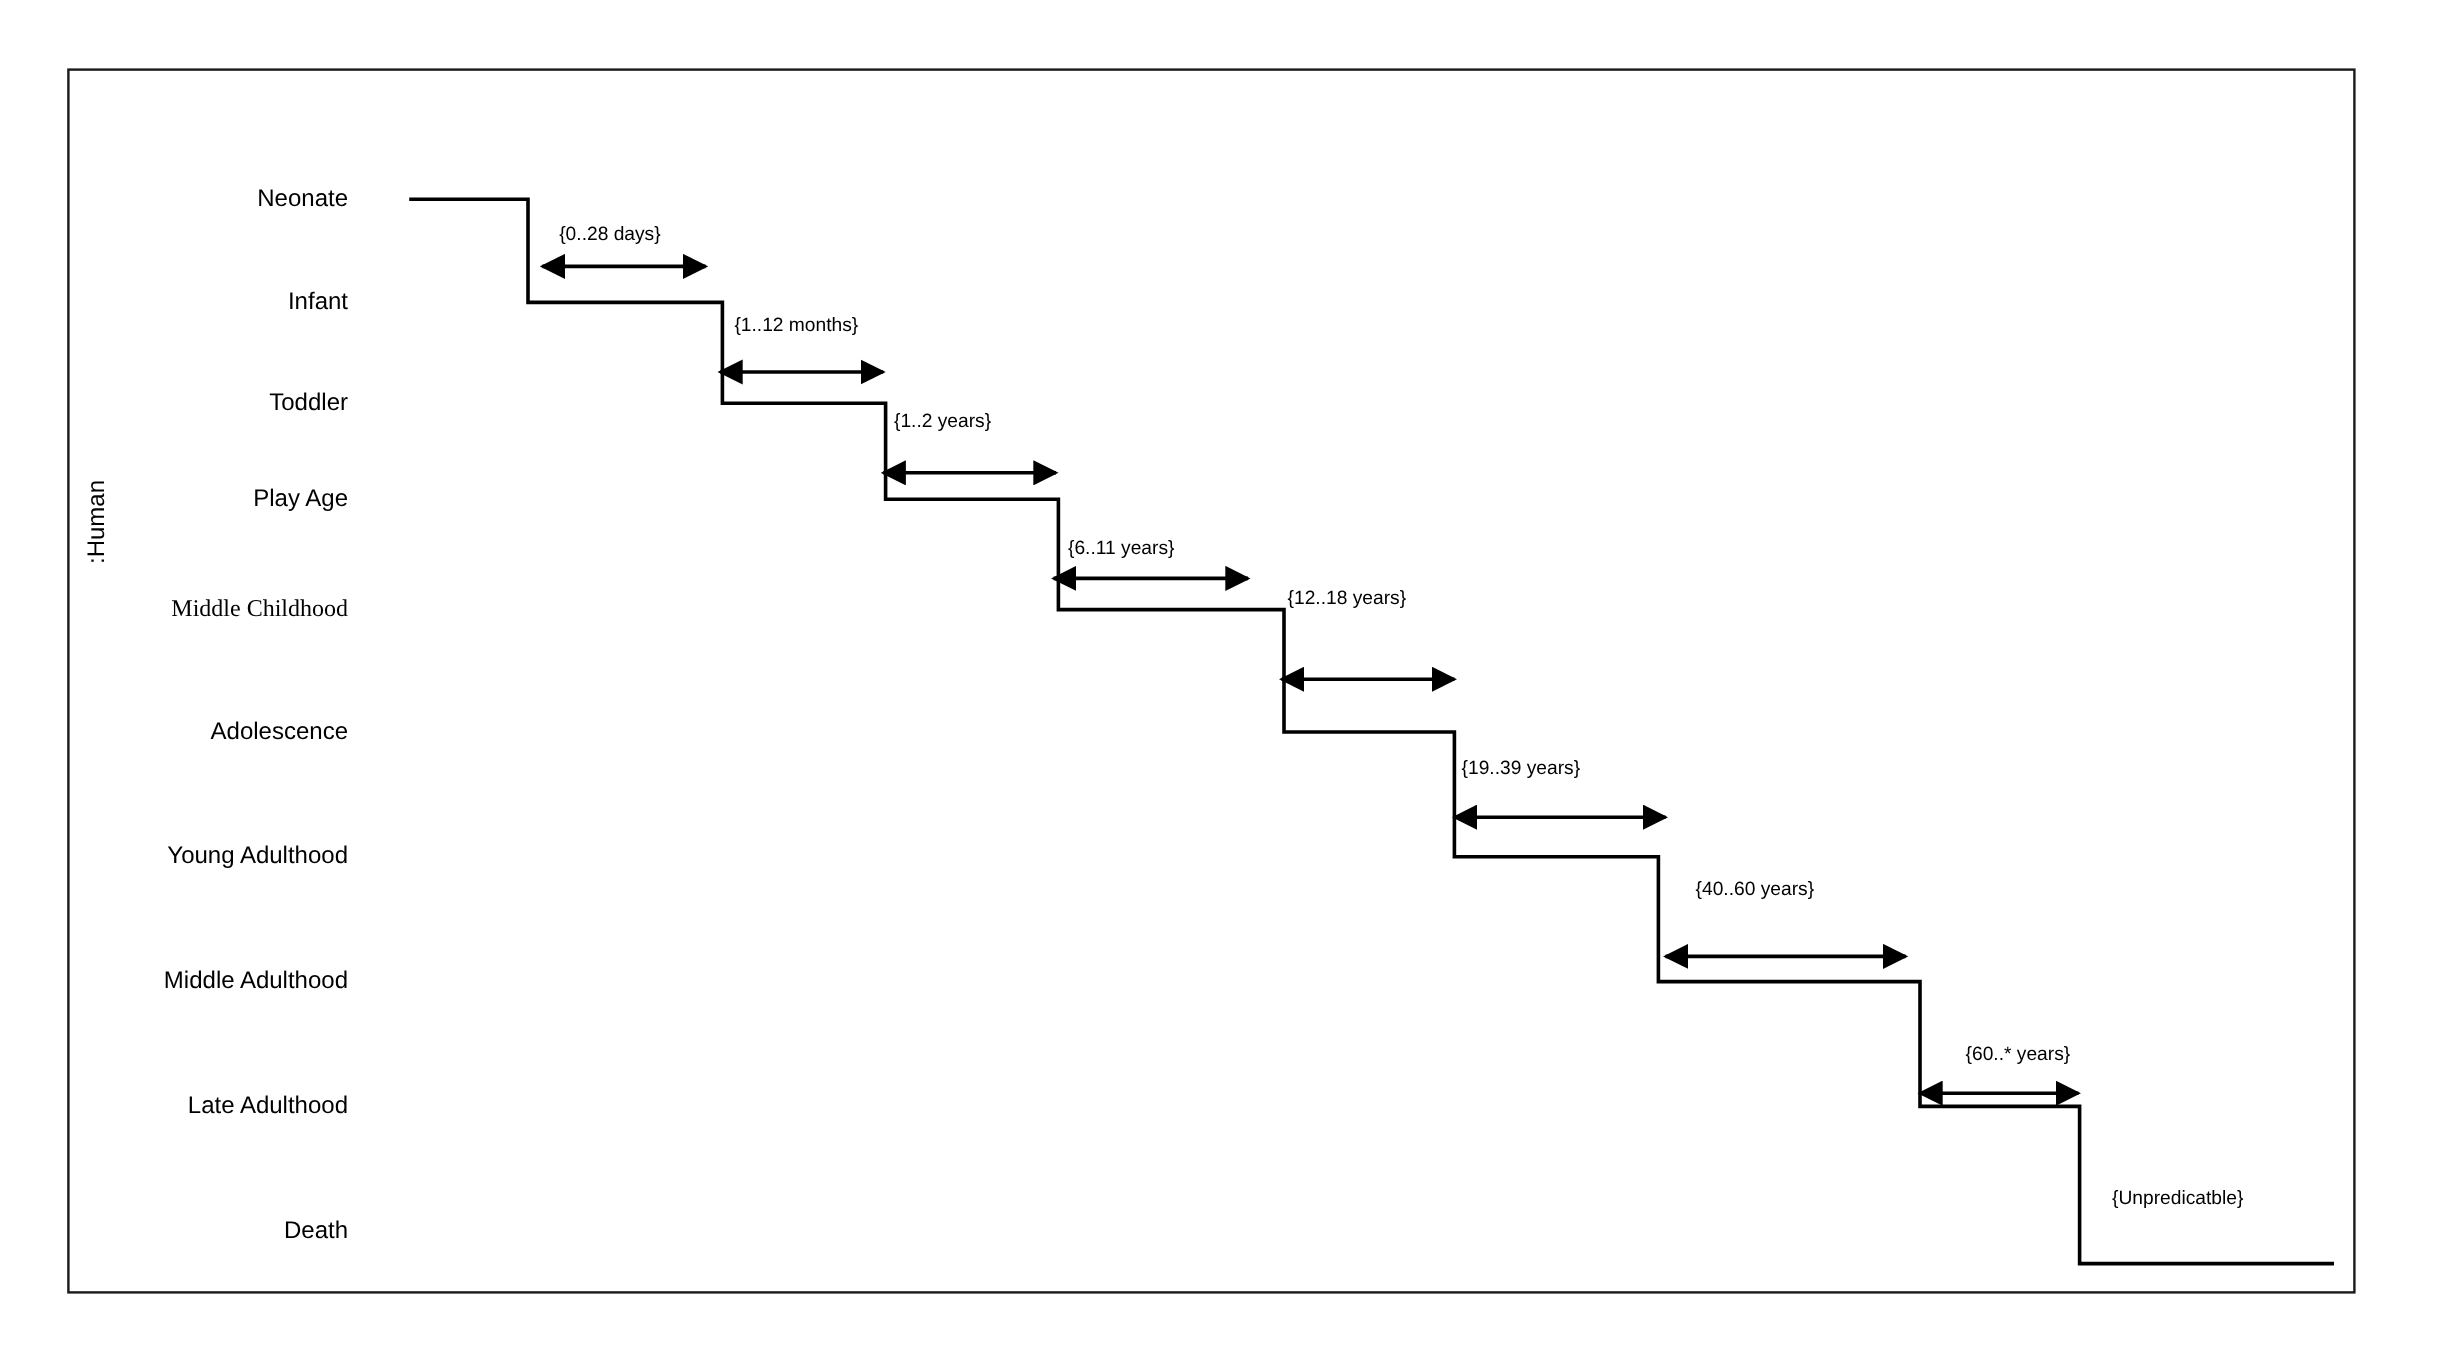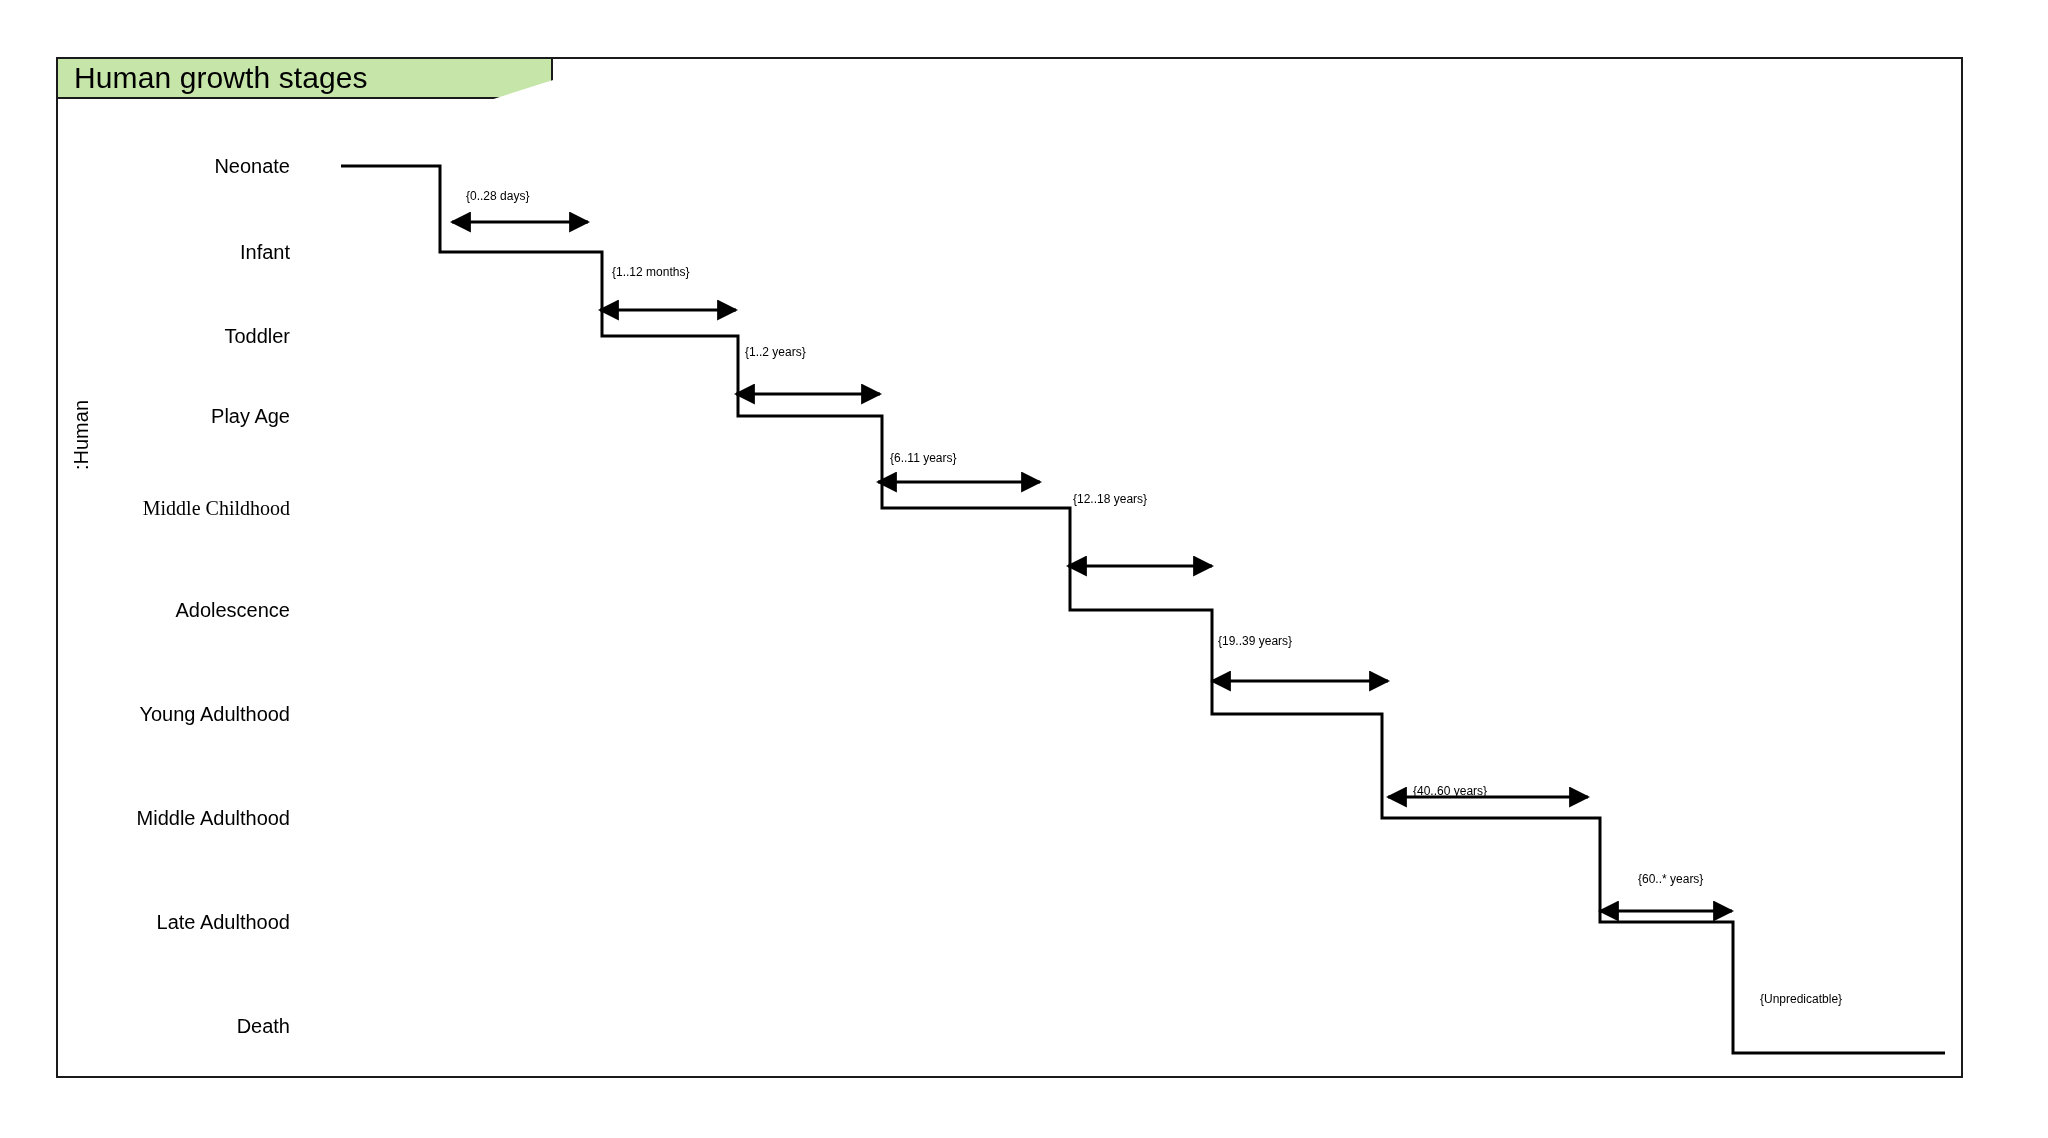--- a/index.html
+++ b/index.html
@@ -26,33 +26,30 @@
             font-size:20px;white-space:nowrap;}
 
   
   .lane-label{position:absolute;right:1758px;font-size:20px;white-space:nowrap;
               text-align:center;transform:translateY(-50%);}
 
   
   svg#wave{position:absolute;left:0;top:0;width:2048px;height:1138px;
            pointer-events:none;}
 
-  .cons-label{position:absolute;font-size:12px;white-space:nowrap;
+  .cons-label{position:absolute;font-size:16px;white-space:nowrap;
               transform:translateY(-50%);}
 </style>
 </head>
 <body>
 
 <div id="canvas">
 
   <div class="frame"></div>
 
-  <div class="banner">
-    <span class="banner-text">Human growth stages</span>
-  </div>
 
   <div class="lifeline">:Human</div>
 
   <div id="lane-labels">
       <div class="lane-label" style="top: 166px;">Neonate</div>
       <div class="lane-label" style="top: 252px;">Infant</div>
       <div class="lane-label" style="top: 336px;">Toddler</div>
       <div class="lane-label" style="top: 416px;">Play Age</div>
       <div class="lane-label" style="top: 508px; font-family: Liberation Serif, serif;">Middle Childhood</div>
       <div class="lane-label" style="top: 610px;">Adolescence</div>
@@ -62,21 +59,21 @@
       <div class="lane-label" style="top: 1026px;">Death</div>
     </div>
 
   <div id="cons-labels">
       <div class="cons-label" style="left: 466px; top: 196px;">{0..28 days}</div>
       <div class="cons-label" style="left: 612px; top: 272px;">{1..12 months}</div>
       <div class="cons-label" style="left: 745px; top: 352px;">{1..2 years}</div>
       <div class="cons-label" style="left: 890px; top: 458px;">{6..11 years}</div>
       <div class="cons-label" style="left: 1073px; top: 499px; text-align: right;">{12..18 years}</div>
       <div class="cons-label" style="left: 1218px; top: 641px;">{19..39 years}</div>
-      <div class="cons-label" style="left: 1413px; top: 791px;">{40..60 years}</div>
+      <div class="cons-label" style="left: 1413px; top: 742px;">{40..60 years}</div>
       <div class="cons-label" style="left: 1622px; top: 879px; margin-left: 16px;">{60..* years}</div>
       <div class="cons-label" style="left: 1760px; top: 999px;">{Unpredicatble}</div>
     </div>
 
   <svg id="wave" viewBox="0 0 2048 1138" xmlns="http://www.w3.org/2000/svg">
     <defs>
       <marker id="arrEnd" viewBox="0 0 10 10" refX="9" refY="5" markerWidth="7" markerHeight="7" orient="auto-start-reverse">
         <path d="M0,0 L10,5 L0,10 z" fill="#000"></path>
       </marker>
       <marker id="arrStart" viewBox="0 0 10 10" refX="9" refY="5" markerWidth="7" markerHeight="7" orient="auto-start-reverse">

